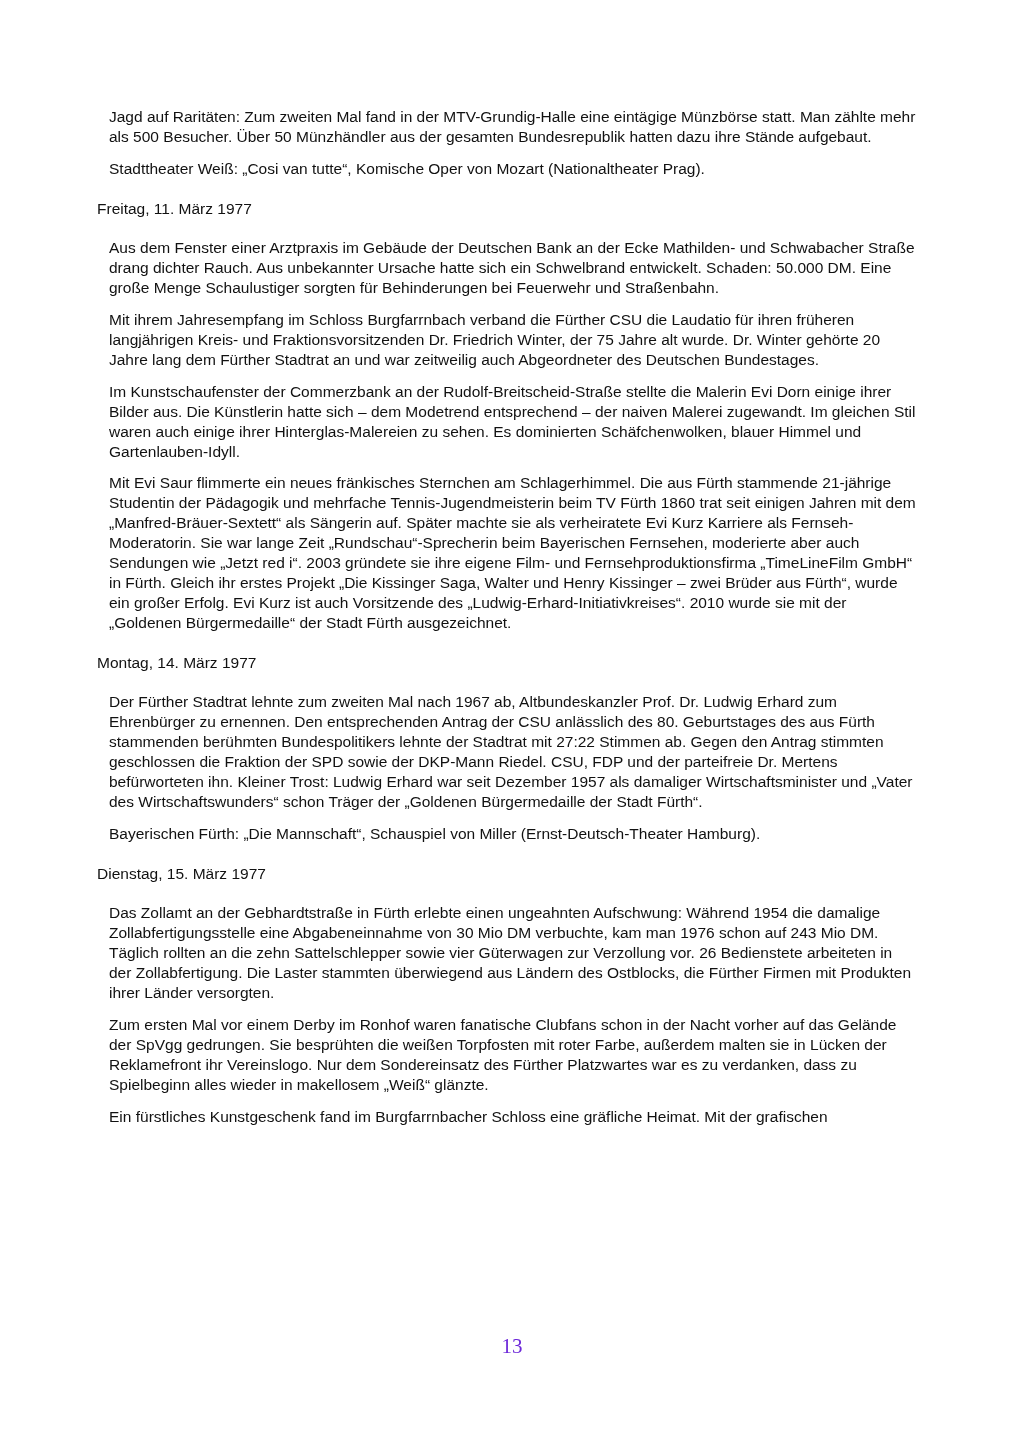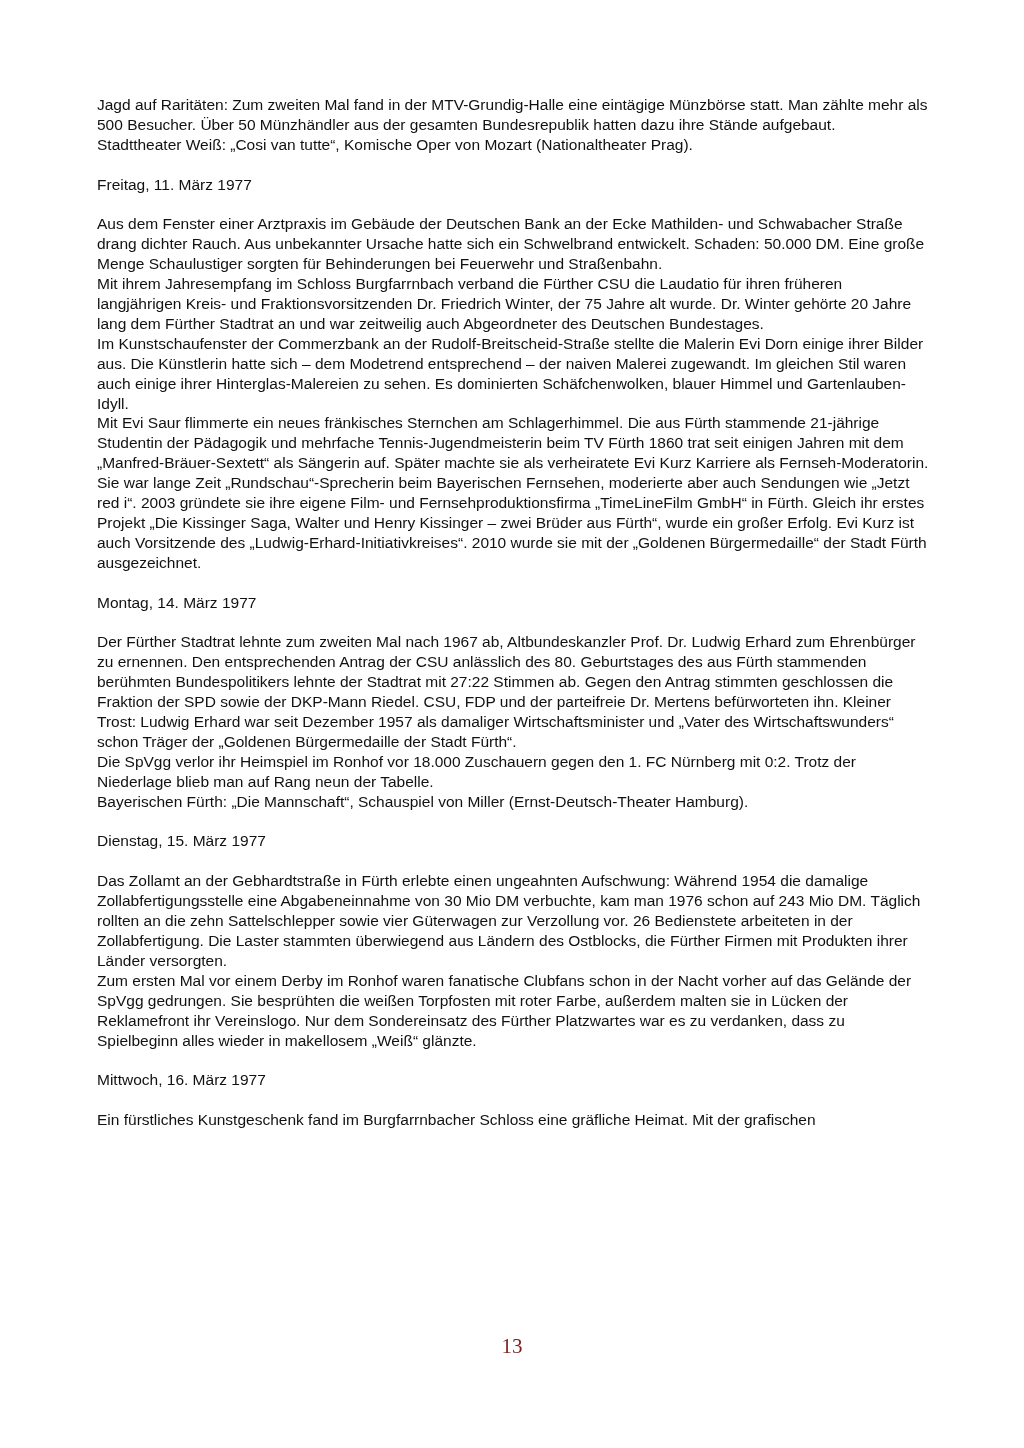--- a/index.html
+++ b/index.html
@@ -19,58 +19,56 @@
     left: 97px;
     top: 95px;
     width: 833px;
     font-family: "Liberation Sans", sans-serif;
     font-size: 15.5px;
     line-height: 19.9px;
     color: #111111;
     text-align: left;
   }
   .para {
-    margin: 0;
+    margin: 12px;
     padding: 0;
   }
   .head {
     margin: 19.9px 0 19.9px 0;
     padding: 0;
     font-size: 15.5px;
     line-height: 19.9px;
     font-weight: normal;
   }
   .footer {
     position: absolute;
     top: 1335px;
     left: 0;
     width: 100%;
     text-align: center;
     font-family: "Liberation Serif", serif;
     font-size: 21px;
     line-height: 22px;
-    color: #7f1d1d;
+    color: #6d28d9;
   }
 </style>
 </head>
 <body>
 
 <div class="page">
   <div class="content">
     <p class="para">Jagd auf Raritäten: Zum zweiten Mal fand in der MTV-Grundig-Halle eine eintägige Münzbörse statt. Man zählte mehr als 500 Besucher. Über 50 Münzhändler aus der gesamten Bundesrepublik hatten dazu ihre Stände aufgebaut.</p>
     <p class="para">Stadttheater Weiß: „Cosi van tutte“, Komische Oper von Mozart (Nationaltheater Prag).</p>
     <h2 class="head">Freitag, 11. März 1977</h2>
     <p class="para">Aus dem Fenster einer Arztpraxis im Gebäude der Deutschen Bank an der Ecke Mathilden- und Schwabacher Straße drang dichter Rauch. Aus unbekannter Ursache hatte sich ein Schwelbrand entwickelt. Schaden: 50.000 DM. Eine große Menge Schaulustiger sorgten für Behinderungen bei Feuerwehr und Straßenbahn.</p>
     <p class="para">Mit ihrem Jahresempfang im Schloss Burgfarrnbach verband die Fürther CSU die Laudatio für ihren früheren langjährigen Kreis- und Fraktionsvorsitzenden Dr. Friedrich Winter, der 75 Jahre alt wurde. Dr. Winter gehörte 20 Jahre lang dem Fürther Stadtrat an und war zeitweilig auch Abgeordneter des Deutschen Bundestages.</p>
     <p class="para">Im Kunstschaufenster der Commerzbank an der Rudolf-Breitscheid-Straße stellte die Malerin Evi Dorn einige ihrer Bilder aus. Die Künstlerin hatte sich – dem Modetrend entsprechend – der naiven Malerei zugewandt. Im gleichen Stil waren auch einige ihrer Hinterglas-Malereien zu sehen. Es dominierten Schäfchenwolken, blauer Himmel und Gartenlauben-Idyll.</p>
     <p class="para">Mit Evi Saur flimmerte ein neues fränkisches Sternchen am Schlagerhimmel. Die aus Fürth stammende 21-jährige Studentin der Pädagogik und mehrfache Tennis-Jugendmeisterin beim TV Fürth 1860 trat seit einigen Jahren mit dem „Manfred-Bräuer-Sextett“ als Sängerin auf. Später machte sie als verheiratete Evi Kurz Karriere als Fernseh-Moderatorin. Sie war lange Zeit „Rundschau“-Sprecherin beim Bayerischen Fernsehen, moderierte aber auch Sendungen wie „Jetzt red i“. 2003 gründete sie ihre eigene Film- und Fernsehproduktionsfirma „TimeLineFilm GmbH“ in Fürth. Gleich ihr erstes Projekt „Die Kissinger Saga, Walter und Henry Kissinger – zwei Brüder aus Fürth“, wurde ein großer Erfolg. Evi Kurz ist auch Vorsitzende des „Ludwig-Erhard-Initiativkreises“. 2010 wurde sie mit der „Goldenen Bürgermedaille“ der Stadt Fürth ausgezeichnet.</p>
     <h2 class="head">Montag, 14. März 1977</h2>
     <p class="para">Der Fürther Stadtrat lehnte zum zweiten Mal nach 1967 ab, Altbundeskanzler Prof. Dr. Ludwig Erhard zum Ehrenbürger zu ernennen. Den entsprechenden Antrag der CSU anlässlich des 80. Geburtstages des aus Fürth stammenden berühmten Bundespolitikers lehnte der Stadtrat mit 27:22 Stimmen ab. Gegen den Antrag stimmten geschlossen die Fraktion der SPD sowie der DKP-Mann Riedel. CSU, FDP und der parteifreie Dr. Mertens befürworteten ihn. Kleiner Trost: Ludwig Erhard war seit Dezember 1957 als damaliger Wirtschaftsminister und „Vater des Wirtschaftswunders“ schon Träger der „Goldenen Bürgermedaille der Stadt Fürth“.</p>
-    <p class="para">Die SpVgg verlor ihr Heimspiel im Ronhof vor 18.000 Zuschauern gegen den 1. FC Nürnberg mit 0:2. Trotz der Niederlage blieb man auf Rang neun der Tabelle.</p>
     <p class="para">Bayerischen Fürth: „Die Mannschaft“, Schauspiel von Miller (Ernst-Deutsch-Theater Hamburg).</p>
     <h2 class="head">Dienstag, 15. März 1977</h2>
     <p class="para">Das Zollamt an der Gebhardtstraße in Fürth erlebte einen ungeahnten Aufschwung: Während 1954 die damalige Zollabfertigungsstelle eine Abgabeneinnahme von 30 Mio DM verbuchte, kam man 1976 schon auf 243 Mio DM. Täglich rollten an die zehn Sattelschlepper sowie vier Güterwagen zur Verzollung vor. 26 Bedienstete arbeiteten in der Zollabfertigung. Die Laster stammten überwiegend aus Ländern des Ostblocks, die Fürther Firmen mit Produkten ihrer Länder versorgten.</p>
     <p class="para">Zum ersten Mal vor einem Derby im Ronhof waren fanatische Clubfans schon in der Nacht vorher auf das Gelände der SpVgg gedrungen. Sie besprühten die weißen Torpfosten mit roter Farbe, außerdem malten sie in Lücken der Reklamefront ihr Vereinslogo. Nur dem Sondereinsatz des Fürther Platzwartes war es zu verdanken, dass zu Spielbeginn alles wieder in makellosem „Weiß“ glänzte.</p>
-    <h2 class="head">Mittwoch, 16. März 1977</h2>
     <p class="para">Ein fürstliches Kunstgeschenk fand im Burgfarrnbacher Schloss eine gräfliche Heimat. Mit der grafischen</p>
   </div>
   <div class="footer">13</div>
 </div>
 
 </body></html>

